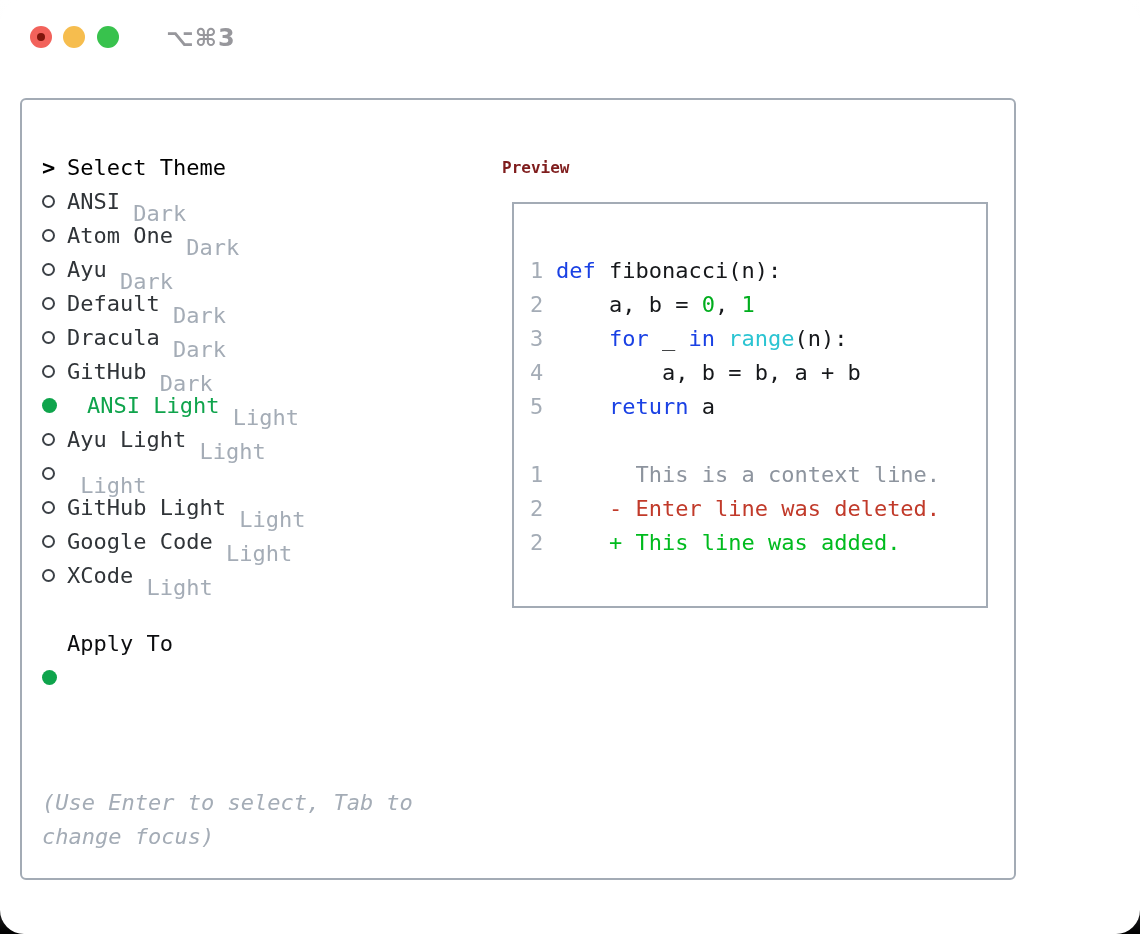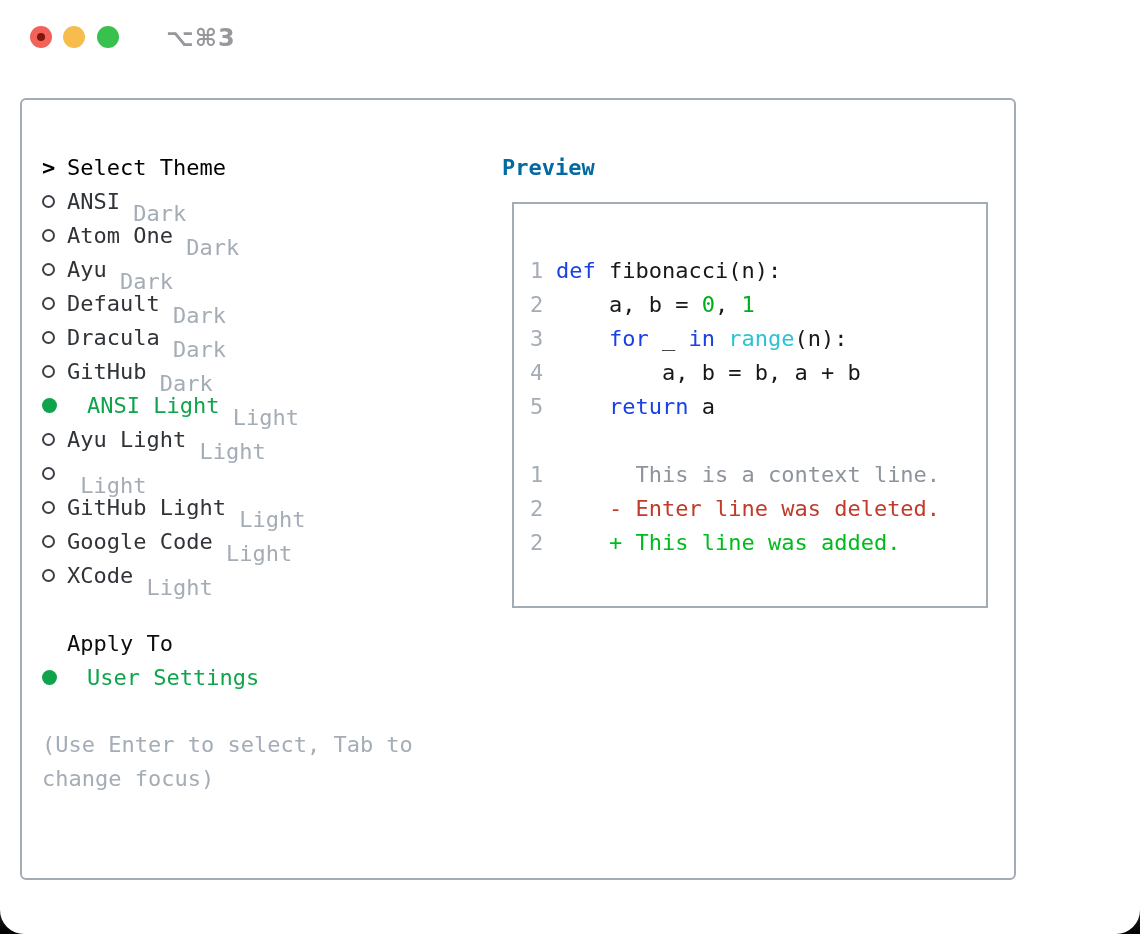--- a/index.html
+++ b/index.html
@@ -46,28 +46,28 @@
     border: 2px solid #3c4147; background: transparent;
   }
   .selected .radio { width: 15px; height: 15px; border: none; background: var(--accent-green); }
   .hdr { font-weight: normal; color: #000; }
   .opt-name { white-space: pre; }
   .selected .opt-name { color: var(--accent-green); margin-left: 20px; }
   .tag { color: var(--muted-gray); white-space: pre; margin-top: 24px; }
   .tag::before { content: " "; }
   .subhdr { color: #0c0d0f; }
   .hint {
-    position: absolute; left: 20px; top: 628px; width: 410px;
-    font-size: 22px; line-height: 34px; color: var(--muted-gray);
+    position: absolute; left: 20px; top: 686px; width: 410px;
+    font-size: 22px; line-height: 34px; color: var(--muted-gray); font-style: italic;
   }
   
   .preview-header {
     position: absolute; left: 480px; top: 50px; height: 34px;
     display: flex; align-items: center;
-    font-size: 22px; font-weight: bold; color: #0369a1;
+    font-size: 16px; font-weight: bold; color: #7f1d1d;
   }
   .preview-pane {
     position: absolute; left: 490px; top: 102px; width: 476px; height: 406px;
     border: 2px solid var(--border-gray);
     padding: 49px 0 0 16px;
   }
   .code-line { display: flex; height: 34px; align-items: center; font-size: 22px; }
   .ln { width: 26px; flex: 0 0 26px; color: var(--muted-gray); white-space: pre; }
   .seg { white-space: pre; color: var(--code-black); }
   .tok-kw  { color: var(--keyword-blue); }
@@ -188,21 +188,20 @@
 
       <div class="row" style="height:34px"></div>
       <div class="row">
         <span class="marker"></span>
         <span class="subhdr">Apply To</span>
       </div>
       <div class="row selected">
         <span class="marker">
             <span class="radio"></span>
           </span>
-        <span class="opt-name">User Settings</span>
       </div>
     </div>
 
     <div class="hint">(Use Enter to select, Tab to change focus)</div>
 
     <div class="preview-header">Preview</div>
 
     <div class="preview-pane">
       <div class="code-line">
         <span class="ln">1</span>

